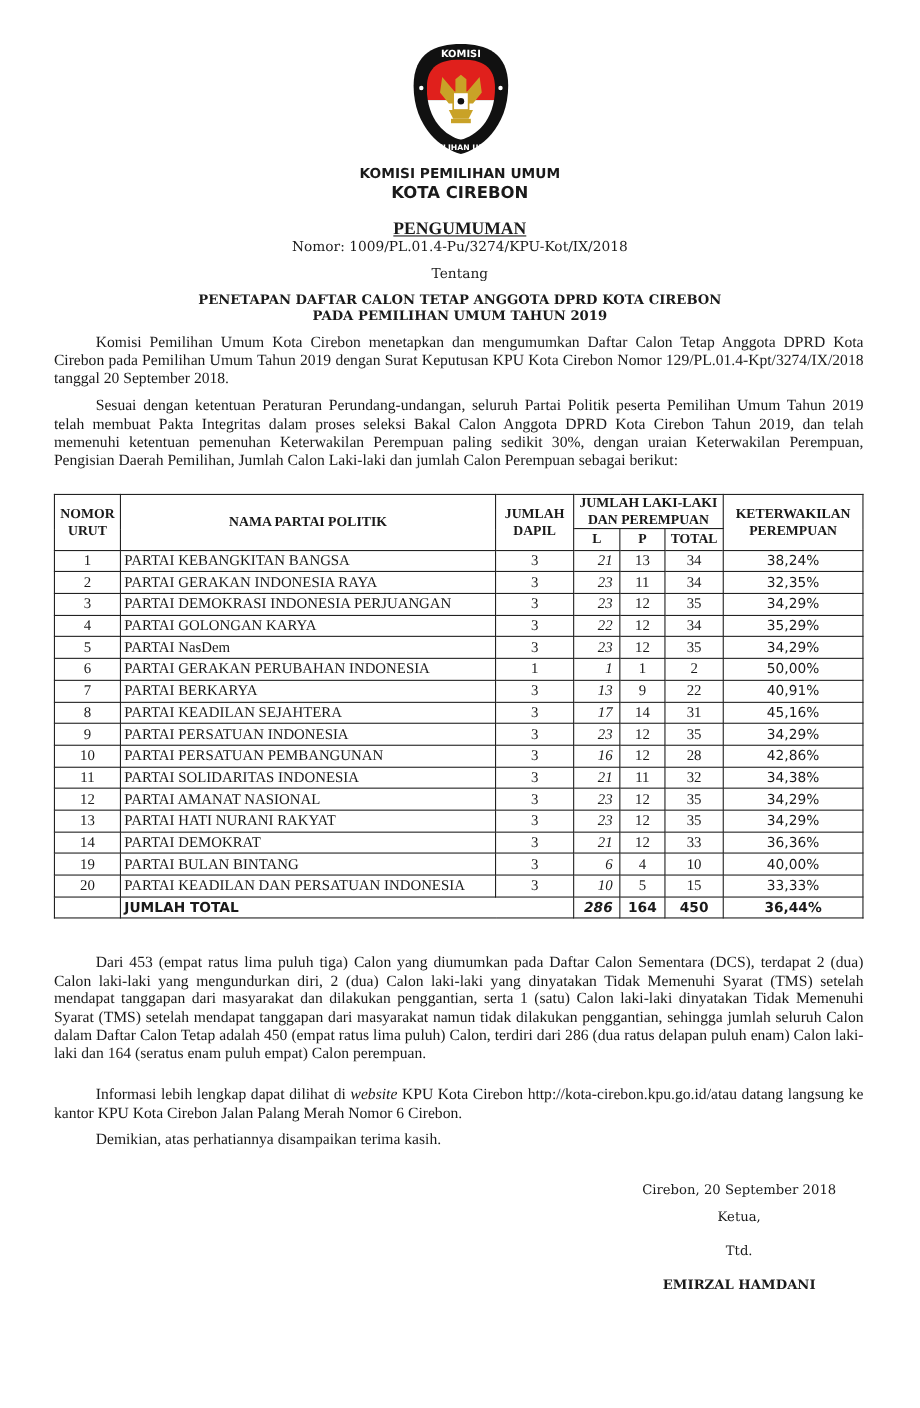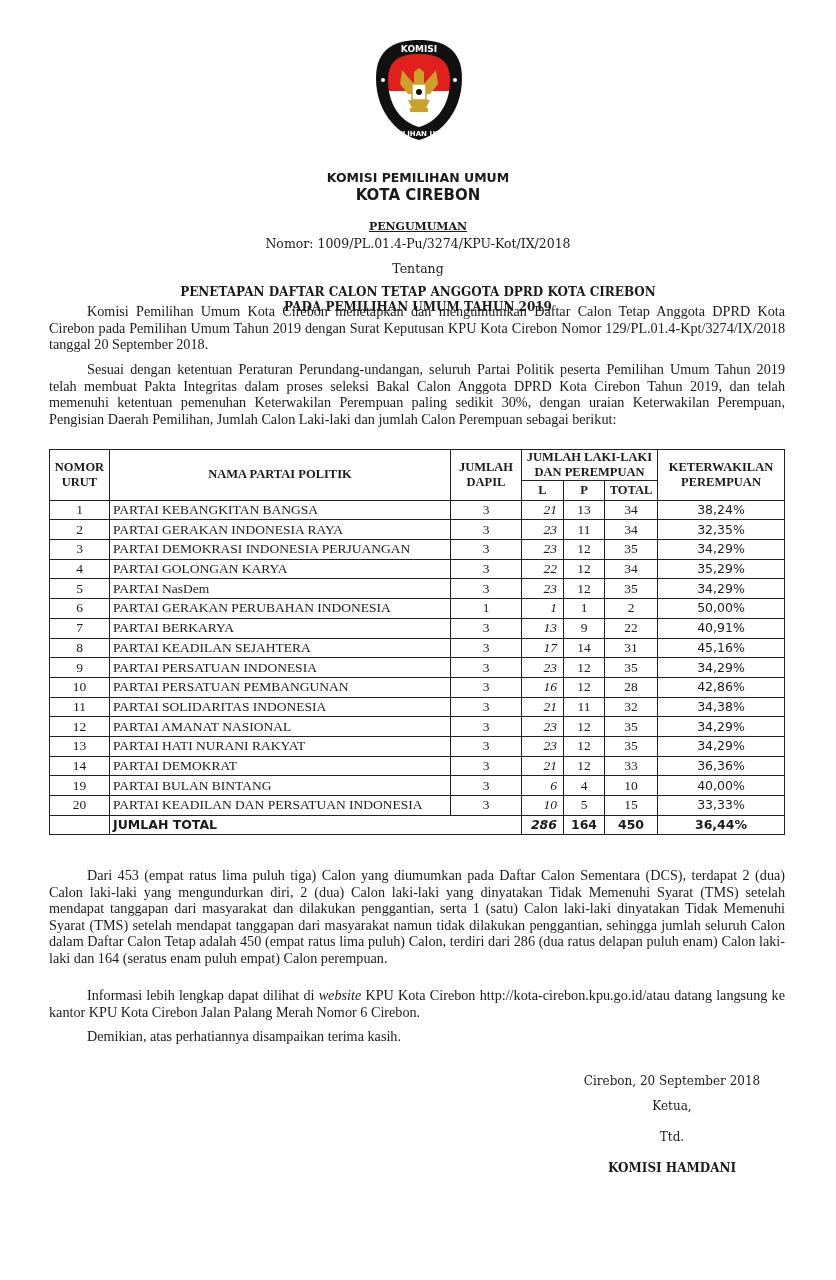--- a/index.html
+++ b/index.html
@@ -1,21 +1,21 @@
 <!DOCTYPE html>
 <html><head>
 <meta charset="utf-8">
 <style>
   html, body { margin: 0; padding: 0; background: #ffffff; }
   body { width: 836px; height: 1280px; position: relative; overflow: hidden; color: #1a1a1a; font-family: "DejaVu Serif", serif; }
   .logo { position: absolute; left: 372px; top: 38px; width: 94px; height: 104px; }
-  .hdr { position: absolute; left: 0; width: 836px; text-align: center; margin-top: 20px; }
+  .hdr { position: absolute; left: 0; width: 836px; text-align: center; }
   .org1 { top: 150px; font-family: "DejaVu Sans", sans-serif; font-weight: bold; font-size: 12.5px; }
   .org2 { top: 166px; font-family: "DejaVu Sans", sans-serif; font-weight: bold; font-size: 15px; }
-  .ann { top: 200px; font-weight: bold; font-size: 11px; text-decoration: underline; }
+  .ann { top: 200px; font-weight: bold; font-size: 16px; text-decoration: underline; font-family: Liberation Serif, serif; }
   .nomor { top: 216px; font-size: 12.5px; }
   .tentang { top: 241px; font-size: 12.5px; }
   .subj1 { top: 265px; font-weight: bold; font-size: 12px; }
   .subj2 { top: 280px; font-weight: bold; font-size: 12px; }
   .para { position: absolute; left: 49px; width: 736px; font-family: "Liberation Serif", serif; font-size: 14.2px; line-height: 16.6px; text-align: justify; text-indent: 38px; margin: 0; }
   .p1 { top: 303px; }
   .p2 { top: 361px; }
   .p3 { top: 867px; }
   .p4 { top: 987px; }
   .p5 { top: 1028px; }
@@ -248,13 +248,13 @@
   </tfoot>
 </table>
 
 <p class="para p3">Dari 453 (empat ratus lima puluh tiga) Calon yang diumumkan pada Daftar Calon Sementara (DCS), terdapat 2 (dua) Calon laki-laki yang mengundurkan diri, 2 (dua) Calon laki-laki yang dinyatakan Tidak Memenuhi Syarat (TMS) setelah mendapat tanggapan dari masyarakat dan dilakukan penggantian, serta 1 (satu) Calon laki-laki dinyatakan Tidak Memenuhi Syarat (TMS) setelah mendapat tanggapan dari masyarakat namun tidak dilakukan penggantian, sehingga jumlah seluruh Calon dalam Daftar Calon Tetap adalah 450 (empat ratus lima puluh) Calon, terdiri dari 286 (dua ratus delapan puluh enam) Calon laki-laki dan 164 (seratus enam puluh empat) Calon perempuan.</p>
 <p class="para p4"><span>Informasi lebih lengkap dapat dilihat di </span><em>website</em><span> KPU Kota Cirebon http://kota-cirebon.kpu.go.id/atau datang langsung ke kantor KPU Kota Cirebon Jalan Palang Merah Nomor 6 Cirebon.</span></p>
 <p class="para p5">Demikian, atas perhatiannya disampaikan terima kasih.</p>
 
 <div class="sig sig-date">Cirebon, 20 September 2018</div>
 <div class="sig sig-role">Ketua,</div>
 <div class="sig sig-ttd">Ttd.</div>
-<div class="sig sig-name">KOMISI HAMDANI</div>
+<div class="sig sig-name">EMIRZAL HAMDANI</div>
 
 </body></html>

